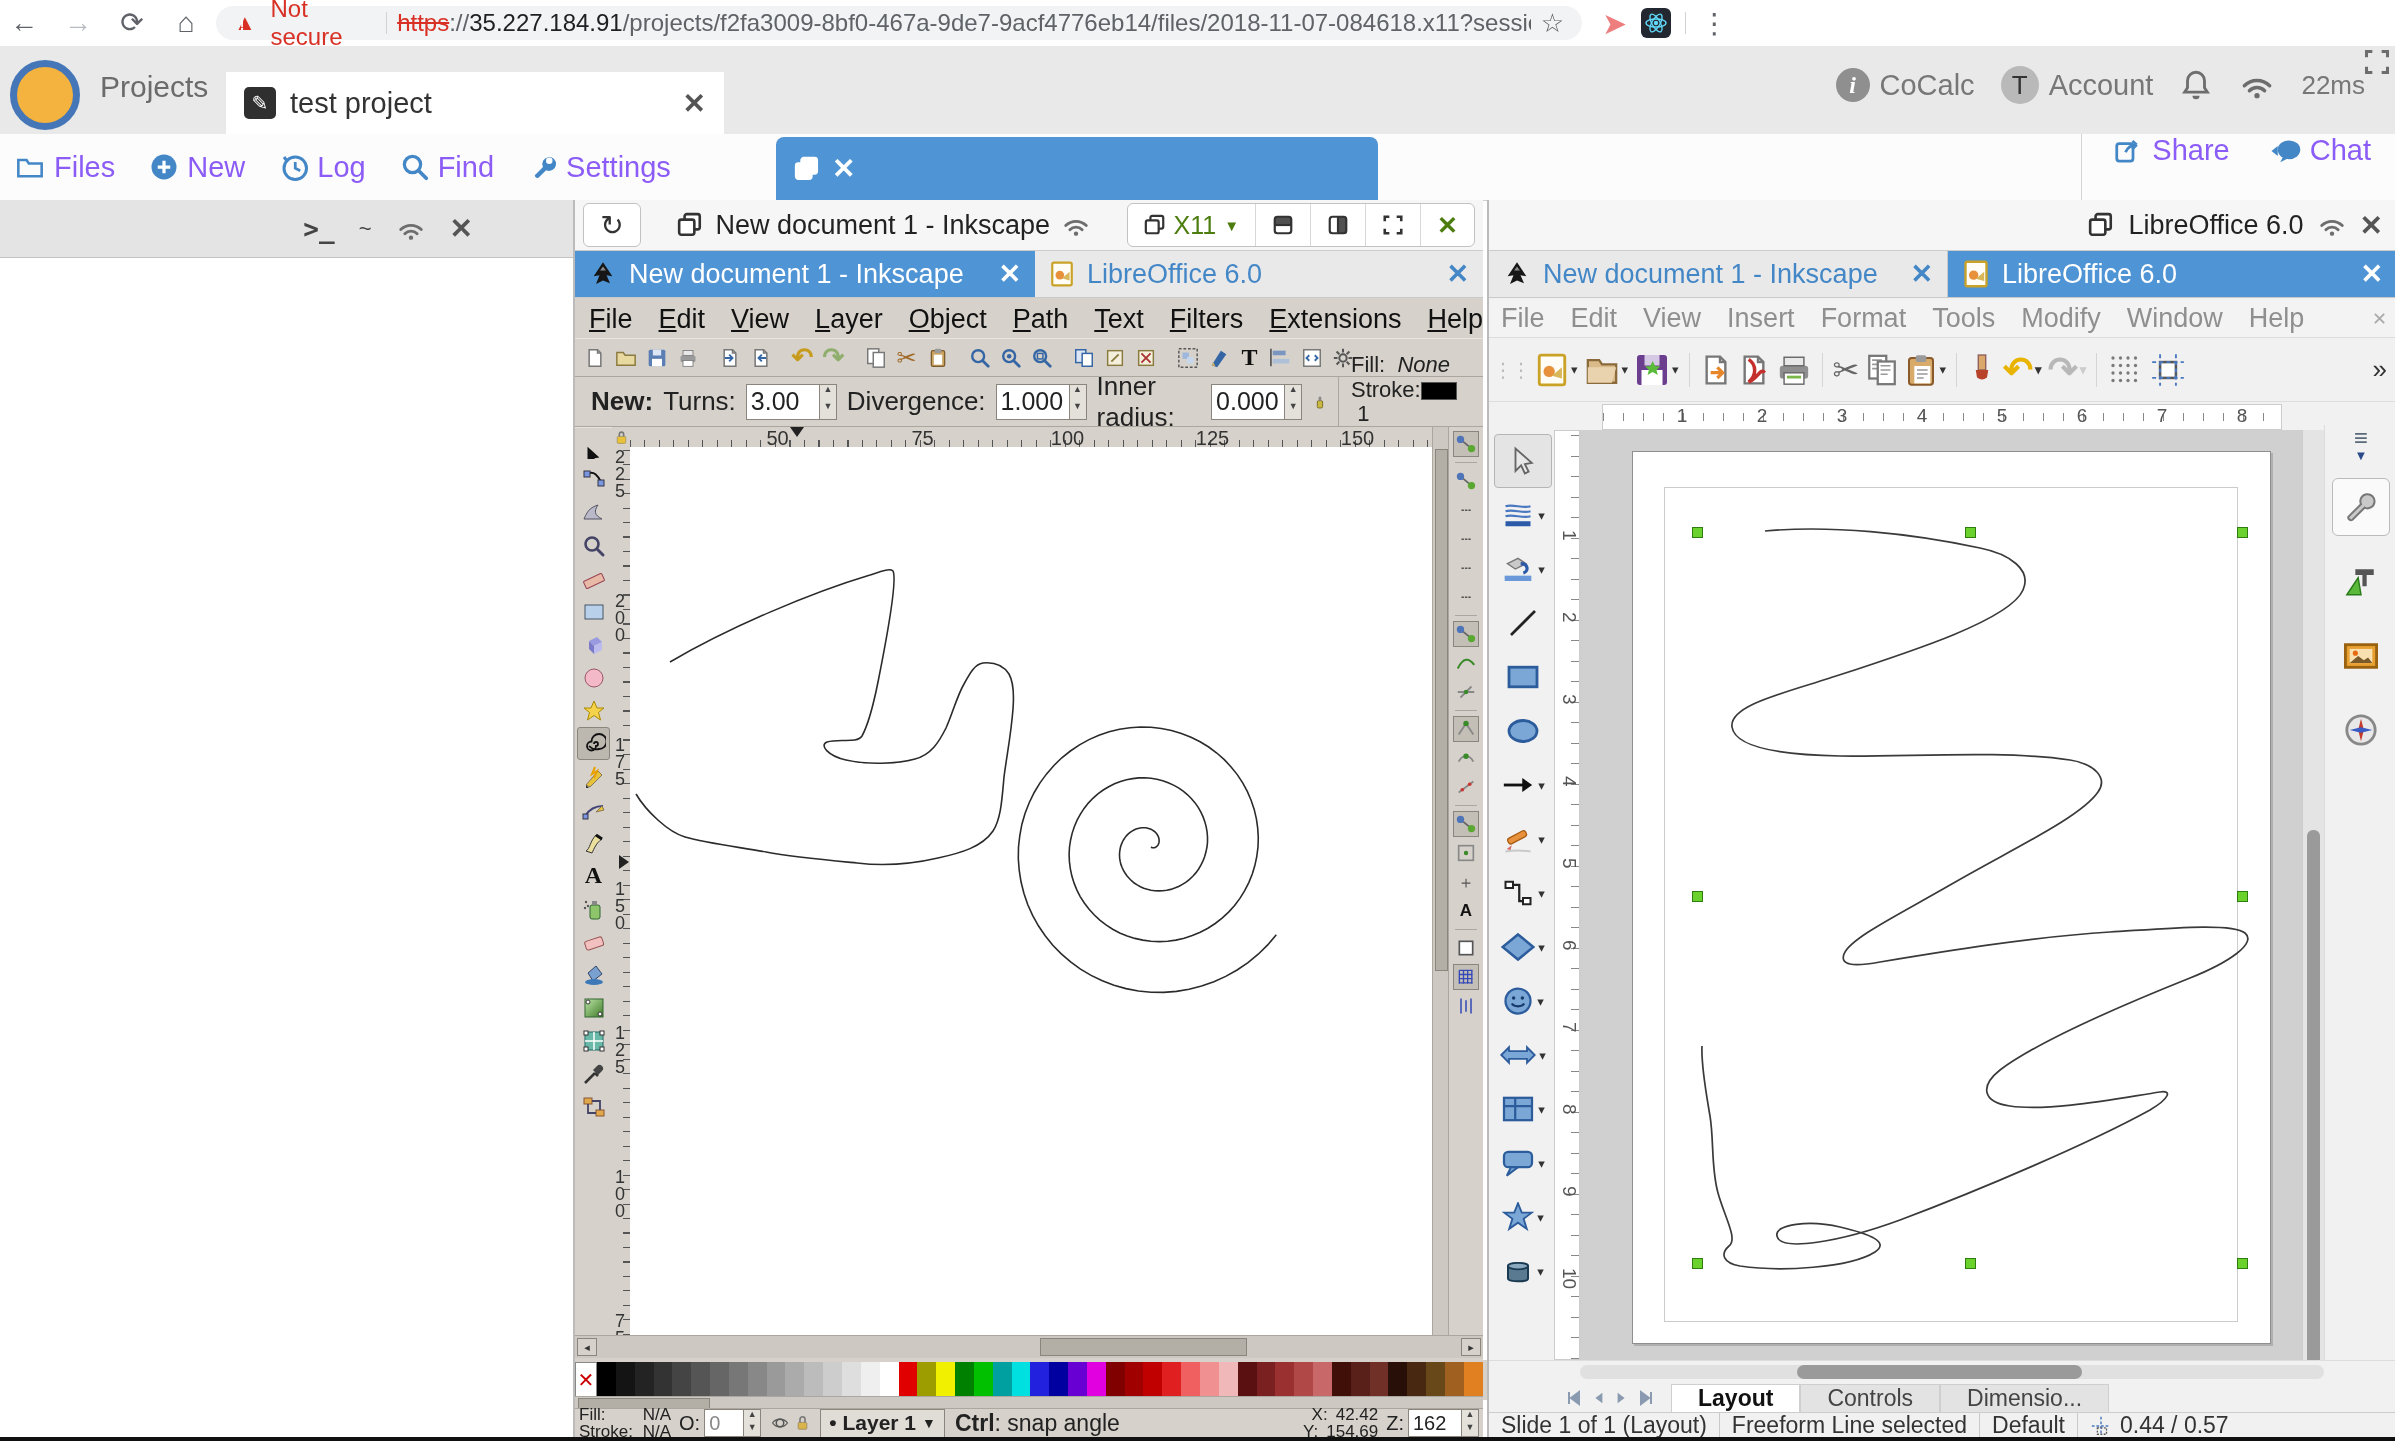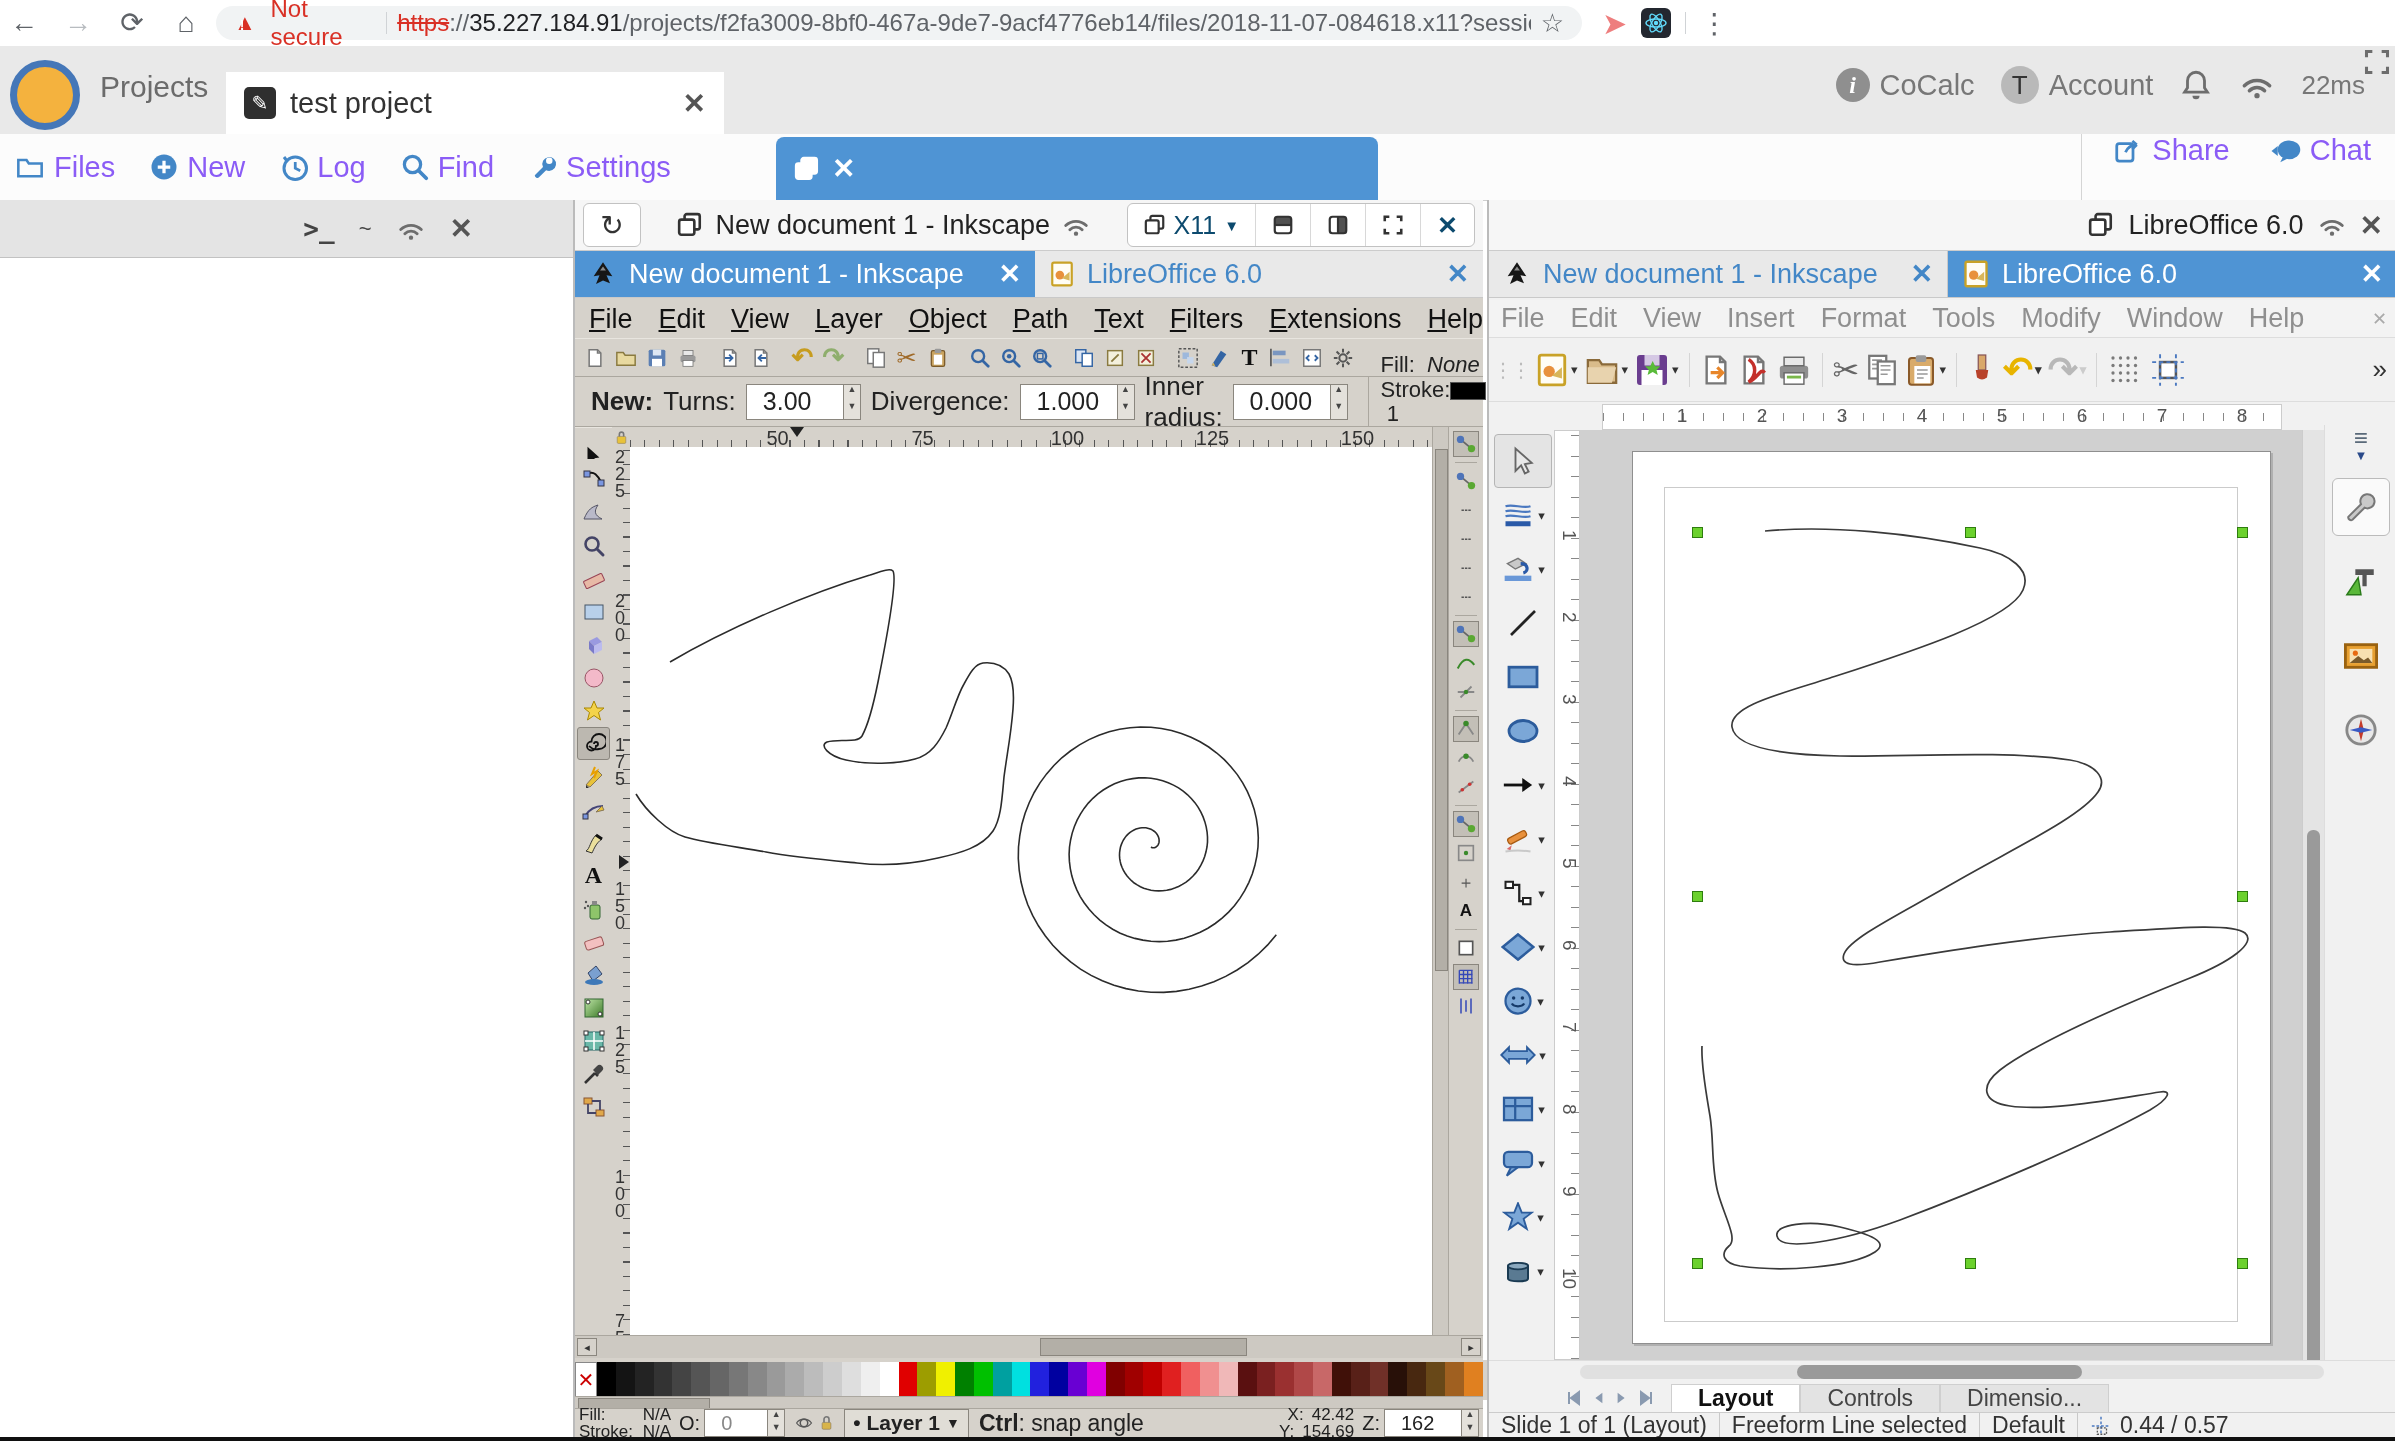--- a/index.html
+++ b/index.html
@@ -56,38 +56,38 @@
   .tilde{color:#7aa6d6}
   #cursor{width:22px;height:42px;border:3px solid #222;margin-top:4px}
 
   
   .xhead{height:50px;background:#f6f6f6;border-bottom:1px solid #ccc;position:relative;display:flex;align-items:center}
   .xtabs{height:46px;background:#e9e9e9;border-bottom:1px solid #c9c9c9;display:flex;align-items:stretch}
   .xtab{display:flex;align-items:center;gap:12px;padding:0 14px;font-size:27px}
   .xtab.active{background:#4f94d4;color:#fff}
   .xtab.inactive{color:#4387c7}
   .btngroup{display:flex;align-items:center;border:1px solid #c2c2c2;border-radius:6px;background:#fff;height:42px}
-  .btngroup>div{padding:0 16px;display:flex;align-items:center;gap:8px;border-right:1px solid #d8d8d8;height:100%;font-size:25px;color:#0c4a6e}
+  .btngroup>div{padding:0 16px;display:flex;align-items:center;gap:8px;border-right:1px solid #d8d8d8;height:100%;font-size:25px;color:#4d7c0f}
   .btngroup>div:last-child{border-right:none}
   .refreshbtn{border:1px solid #c2c2c2;border-radius:6px;background:#fff;width:56px;height:42px;display:flex;
               align-items:center;justify-content:center;font-size:28px;color:#333;margin-left:8px}
 
   
   #x11panel{position:absolute;left:575px;top:200px;width:908px;height:1237px;background:#d6d2cb}
   #inkmenu{position:absolute;left:0;top:100px;width:908px;height:38px;background:#d6d2cb;
            display:flex;align-items:center;gap:26px;padding-left:14px;font-size:27px;color:#111;box-sizing:border-box}
   #inkmenu .mi::first-letter{text-decoration:underline}
   #inkcmd{position:absolute;left:0;top:138px;width:908px;height:38px;background:#d6d2cb;border-top:1px solid #e8e5df;
           display:flex;align-items:center;gap:4px;padding-left:6px;box-sizing:border-box}
   .ci{width:27px;height:30px;display:flex;align-items:center;justify-content:center;font-size:22px;color:#555}
   .csep{width:7px}
   #inkopts{position:absolute;left:0;top:176px;width:908px;height:51px;background:#d6d2cb;border-top:1px solid #aba79f;
            border-bottom:1px solid #aba79f;display:flex;align-items:center;gap:10px;padding-left:16px;font-size:26px;box-sizing:border-box}
   .spin{display:flex;align-items:stretch;border:1px solid #8a867e;background:#fff;height:34px}
-  .spin .val{padding:0 16px;font-size:25px;display:flex;align-items:center;min-width:64px}
+  .spin .val{padding:0 4px;font-size:25px;display:flex;align-items:center;min-width:64px}
   .spin .steps{display:flex;flex-direction:column;border-left:1px solid #8a867e;width:16px}
   .spin .steps span{flex:1;font-size:9px;line-height:8px;text-align:center;color:#444;background:#e4e1db}
   #inkind{margin-left:auto;border-left:1px solid #aba79f;height:100%;display:flex;flex-direction:column;
           justify-content:flex-end;padding:0 12px;font-size:22px;line-height:1.1;min-width:120px}
   #inkind .none{font-style:italic}
   #inkind .sw{display:inline-block;width:34px;height:16px;background:#000;border:1px solid #555;vertical-align:middle}
 
   #inktools{position:absolute;left:0;top:227px;width:37px;height:908px;background:#d6d2cb;border-top:1px solid #e8e5df;
             display:flex;flex-direction:column;align-items:center;padding-top:2px;box-sizing:border-box}
   .tool{width:33px;height:33px;display:flex;align-items:center;justify-content:center;border-radius:3px}

